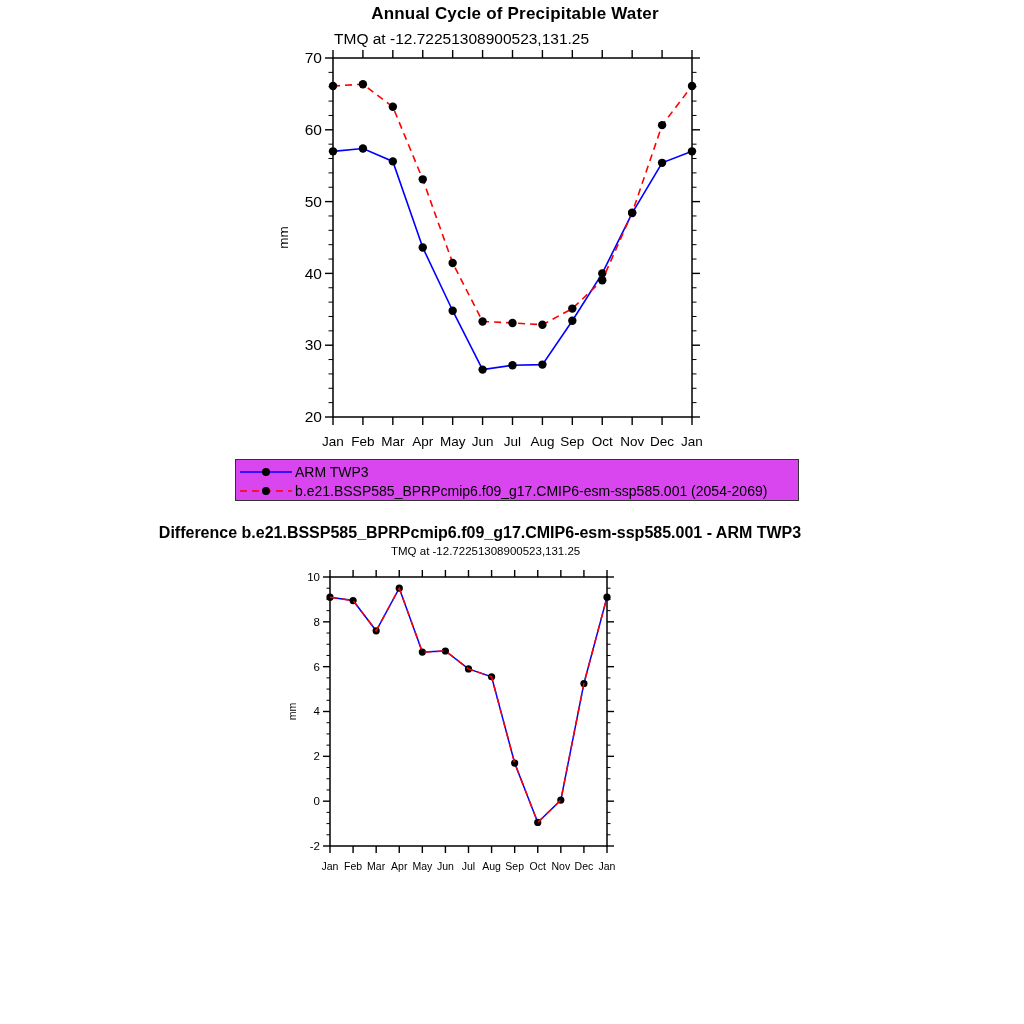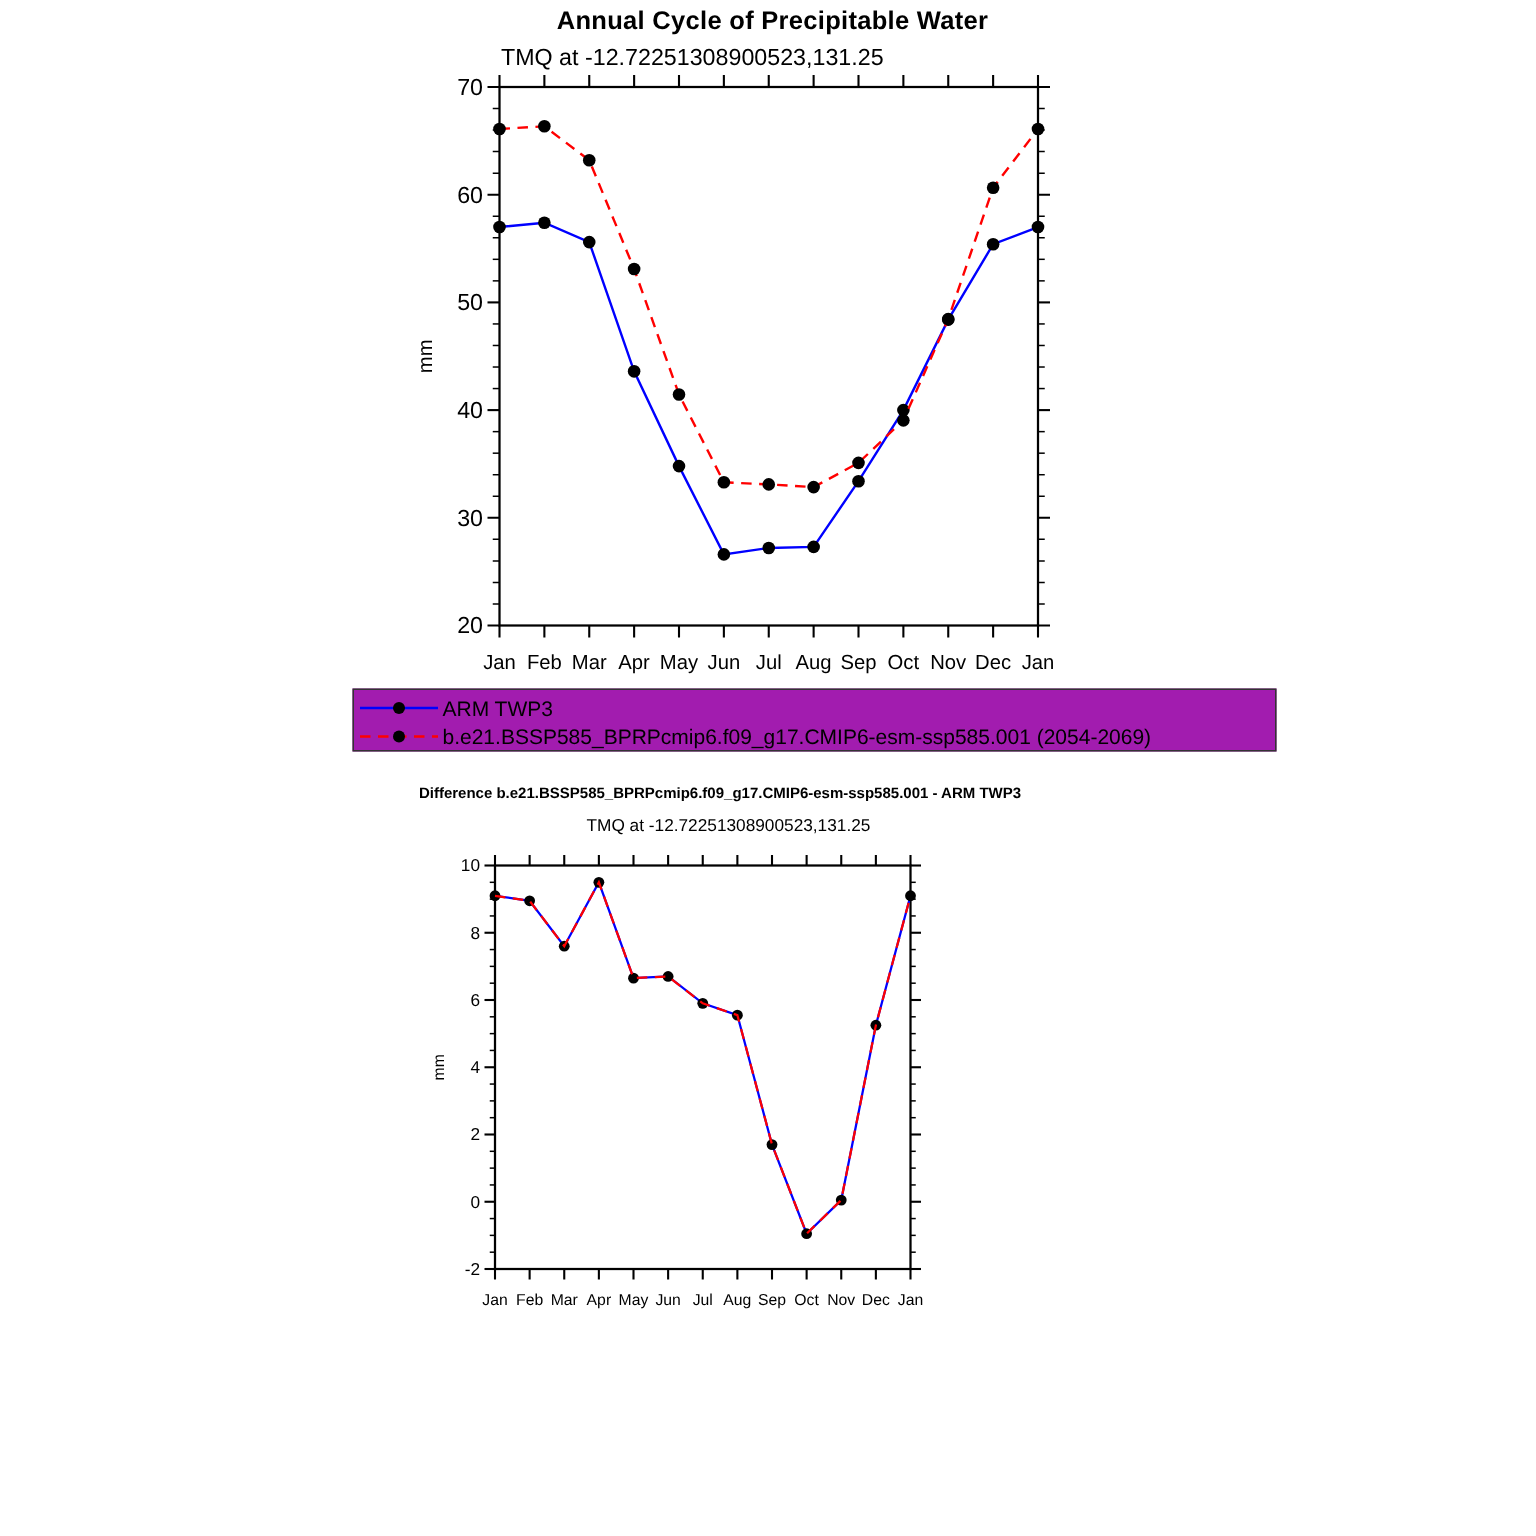--- a/index.html
+++ b/index.html
@@ -25,35 +25,35 @@
     white-space: nowrap;
   }
   #top-subtitle {
     top: 30px; left: 334px;
     font-size: 15.5px;
     white-space: nowrap;
   }
   #bottom-title {
     top: 524px; left: 0; width: 960px;
     text-align: center;
-    font-size: 10px; font-weight: bold;
+    font-size: 16px; font-weight: bold;
     white-space: nowrap;
   }
   #bottom-subtitle {
     top: 545px; left: 391px;
     font-size: 11.5px;
     white-space: nowrap;
   }
   #legend-box {
     top: 459px; left: 235px;
-    width: 616px; height: 42px;
+    width: 564px; height: 42px;
     border: 1px solid #333333;
     box-sizing: border-box;
     padding: 2px 0 0 2px;
-    background: #a21caf;
+    background: #d946ef;
   }
   .legend-row {
     display: flex;
     align-items: center;
     height: 19px;
     white-space: nowrap;
   }
   .legend-label {
     font-size: 14px;
     margin-left: 1px;

